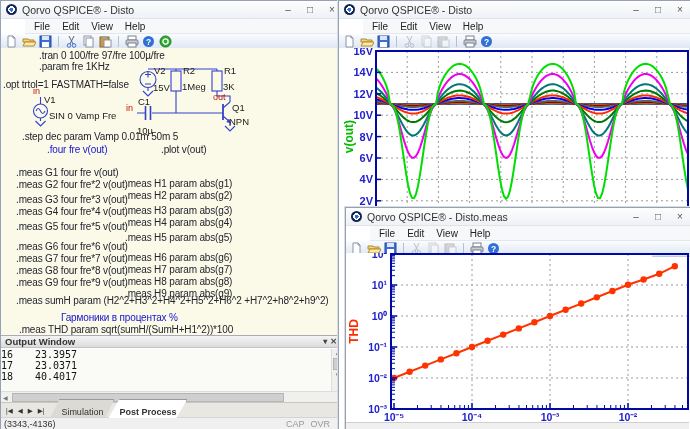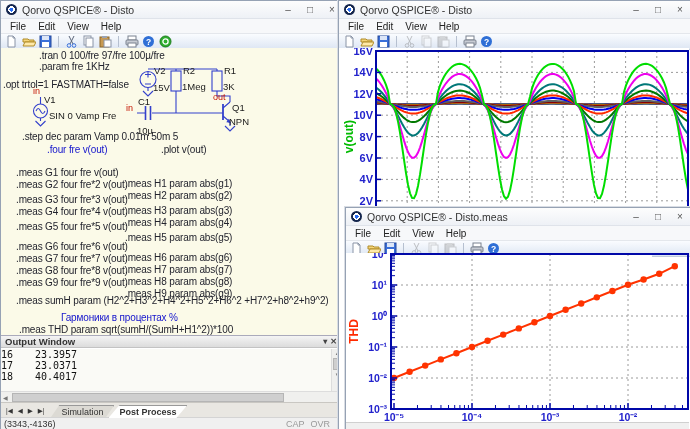--- a/index.html
+++ b/index.html
@@ -6,21 +6,21 @@
   body{width:690px;height:429px;position:relative;overflow:hidden;background:#8f9aa8;
        font-family:"Liberation Sans",sans-serif;-webkit-font-smoothing:antialiased;}
   .win{position:absolute;background:#fff;border:1px solid #96a2b4;box-shadow:0 0 0 1px #d9dde4;}
   .titlebar{height:17px;background:linear-gradient(#fdfdfd,#eef1f6);border-bottom:1px solid #dfe3ea;
             display:flex;align-items:center;font-size:10.5px;color:#333;}
   .applogo{width:11px;height:11px;border-radius:50%;background:radial-gradient(circle at 50% 50%, #2a6df0 0 2px, #fff 2px 3.5px, #15264d 3.5px);
            margin:0 5px 0 5px;flex:0 0 auto;}
   .title-text{flex:1;white-space:nowrap;overflow:hidden;}
   .wc{width:22px;text-align:center;font-size:10px;color:#555;line-height:16px;cursor:default;}
   .menubar{height:14px;background:#f7f8fa;border-bottom:1px solid #e4e7ec;display:flex;align-items:center;
-           font-size:10px;color:#222;padding-left:3px;}
+           font-size:10px;color:#222;padding-left:3px;margin-left:24px;}
   .menubar span{padding:0 6px;}
   .toolbar{height:15px;background:linear-gradient(#fafcff,#dde6f3);border-bottom:1px solid #bfcadb;
            display:flex;align-items:center;padding-left:3px;gap:2px;}
   .tbi{width:15px;height:13px;display:flex;align-items:center;justify-content:center;}
   .tbi svg{display:block;}
   .tbi.dis{opacity:.38;filter:grayscale(1);}
   .tbsep{width:1px;height:11px;background:#b6c0d0;margin:0 3px;}
   
   #win-schematic{left:0;top:0;width:342px;height:429px;}
   .canvas{position:absolute;left:0;top:47px;width:340px;height:287px;background:#fbfae8;overflow:hidden;}
@@ -43,21 +43,21 @@
   .ow-idx{display:inline-block;width:34px;}
   .ow-vsb{position:absolute;right:0;top:348px;width:11px;height:42px;background:#f0f0ee;border-left:1px solid #ddd;
           font-size:6px;color:#777;text-align:center;line-height:8px;}
   .ow-vsb .thumb{background:#cfcfcf;border:1px solid #b5b5b5;height:10px;margin:1px;}
   .ow-hsb{position:absolute;left:0;top:390px;width:340px;height:11px;background:#f0f0ee;border-top:1px solid #ddd;display:flex;align-items:center;font-size:6px;color:#777;}
   .ow-hsb .thumb{background:#cfcfcf;border:1px solid #b5b5b5;height:7px;flex:0 0 270px;margin-left:2px;}
   .tabbar{position:absolute;left:0;top:401px;width:340px;height:15px;background:#e9e7e2;border-top:1px solid #c9c7c2;
           display:flex;align-items:flex-end;font-size:9px;color:#333;}
   .tab-nav{display:flex;gap:1px;padding:0 4px 2px 3px;font-size:6.5px;color:#333;}
   .tab-nav span{padding:1px 2px;}
-  .tab{padding:1px 10px 1px 10px;border:1px solid #999;border-bottom:none;background:#dcdad4;
+  .tab{padding:7px 10px 1px 10px;border:1px solid #999;border-bottom:none;background:#dcdad4;
        clip-path:polygon(14% 0,100% 0,86% 100%,0 100%);margin-right:-6px;}
   .tab.active{background:#fff;font-weight:bold;z-index:2;}
   .statusbar{position:absolute;left:0;top:416px;width:340px;height:12px;background:#f0f0f0;border-top:1px solid #d4d4d4;
              font-size:9px;color:#333;display:flex;align-items:center;padding:0 3px;box-sizing:border-box;}
   .sb-right{margin-left:auto;color:#9a9a9a;display:flex;gap:6px;padding-right:8px;}
   
   #win-wave{left:338px;top:0;width:352px;height:429px;}
   #win-meas{left:345px;top:207px;width:345px;height:222px;}
   .plotarea{position:absolute;background:#fff;}
   #wave-plot{left:0;top:47px;width:350px;height:380px;}

